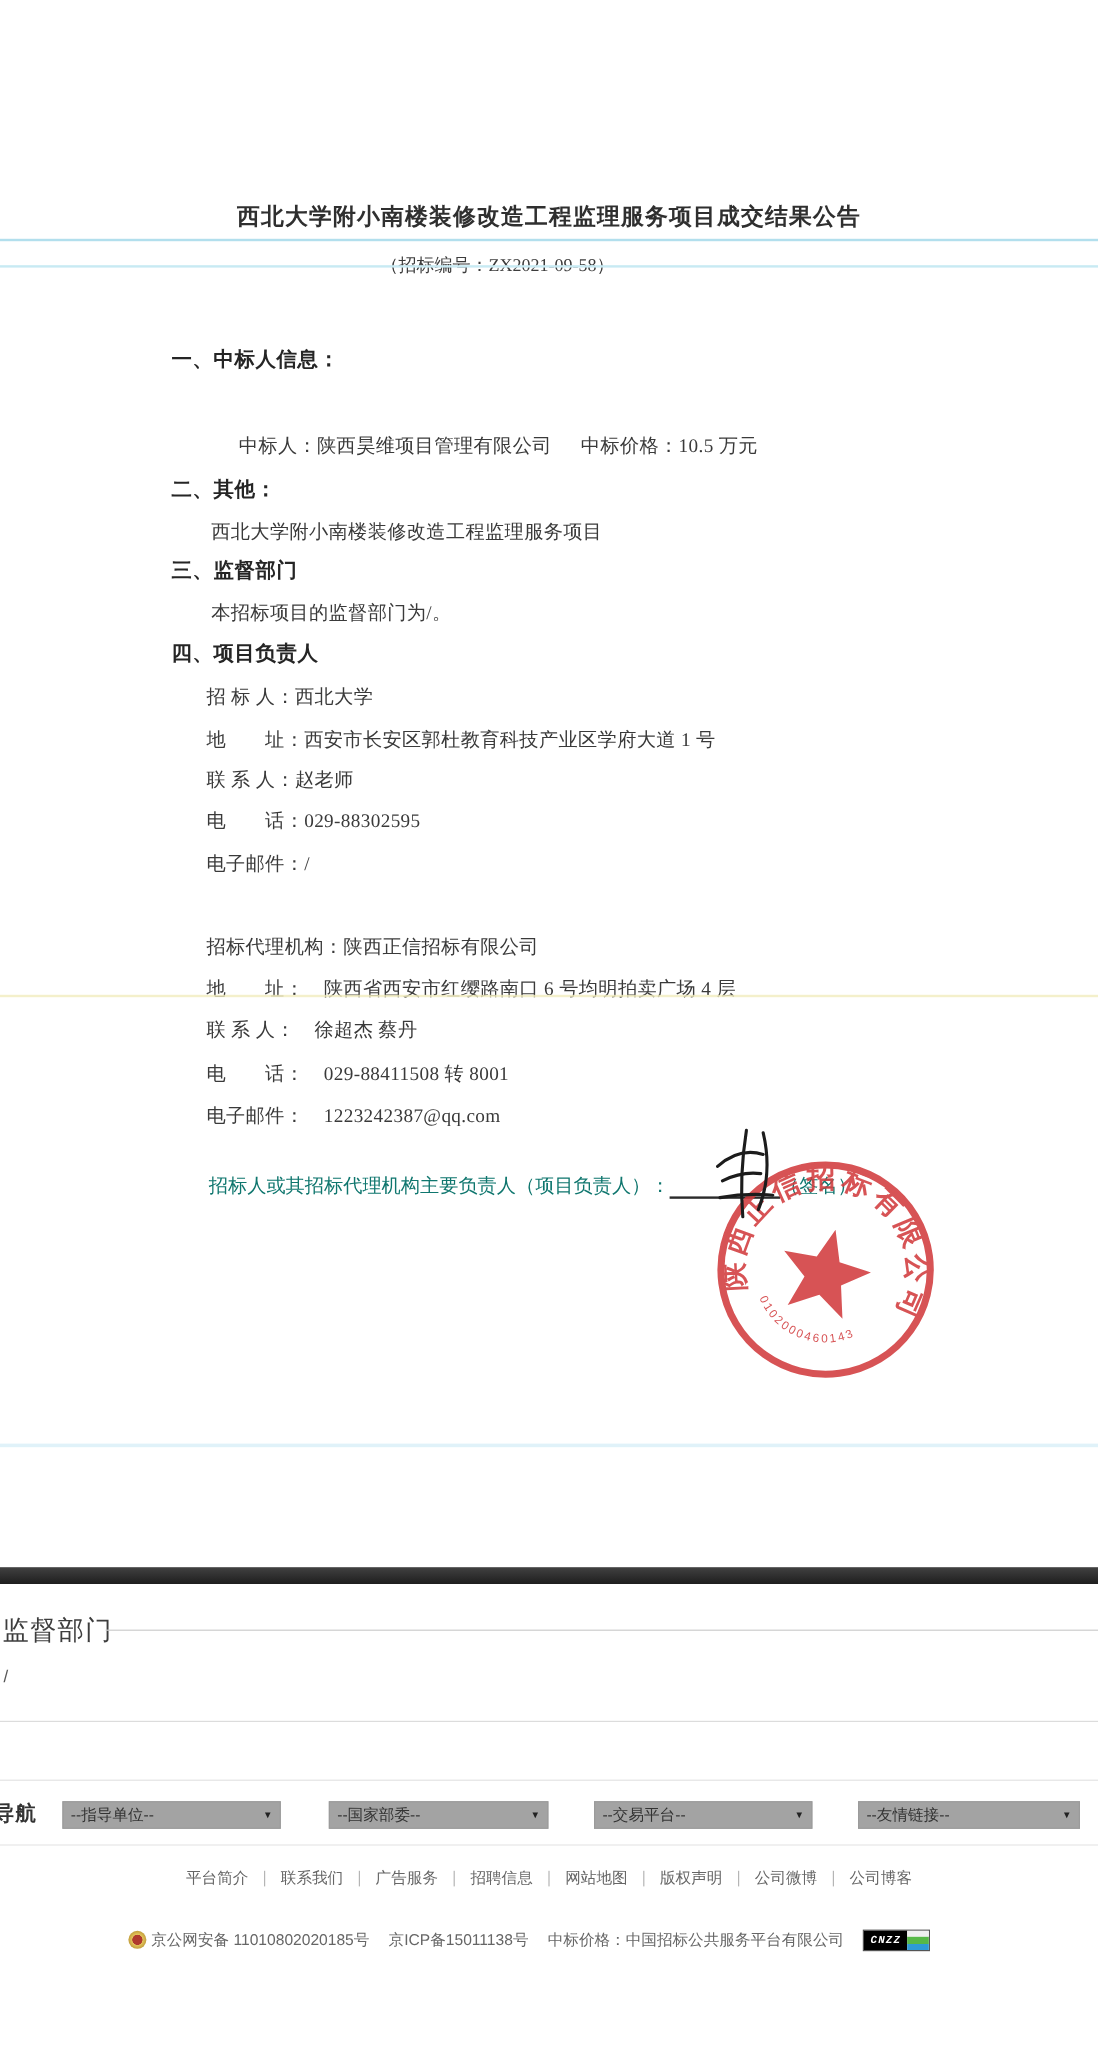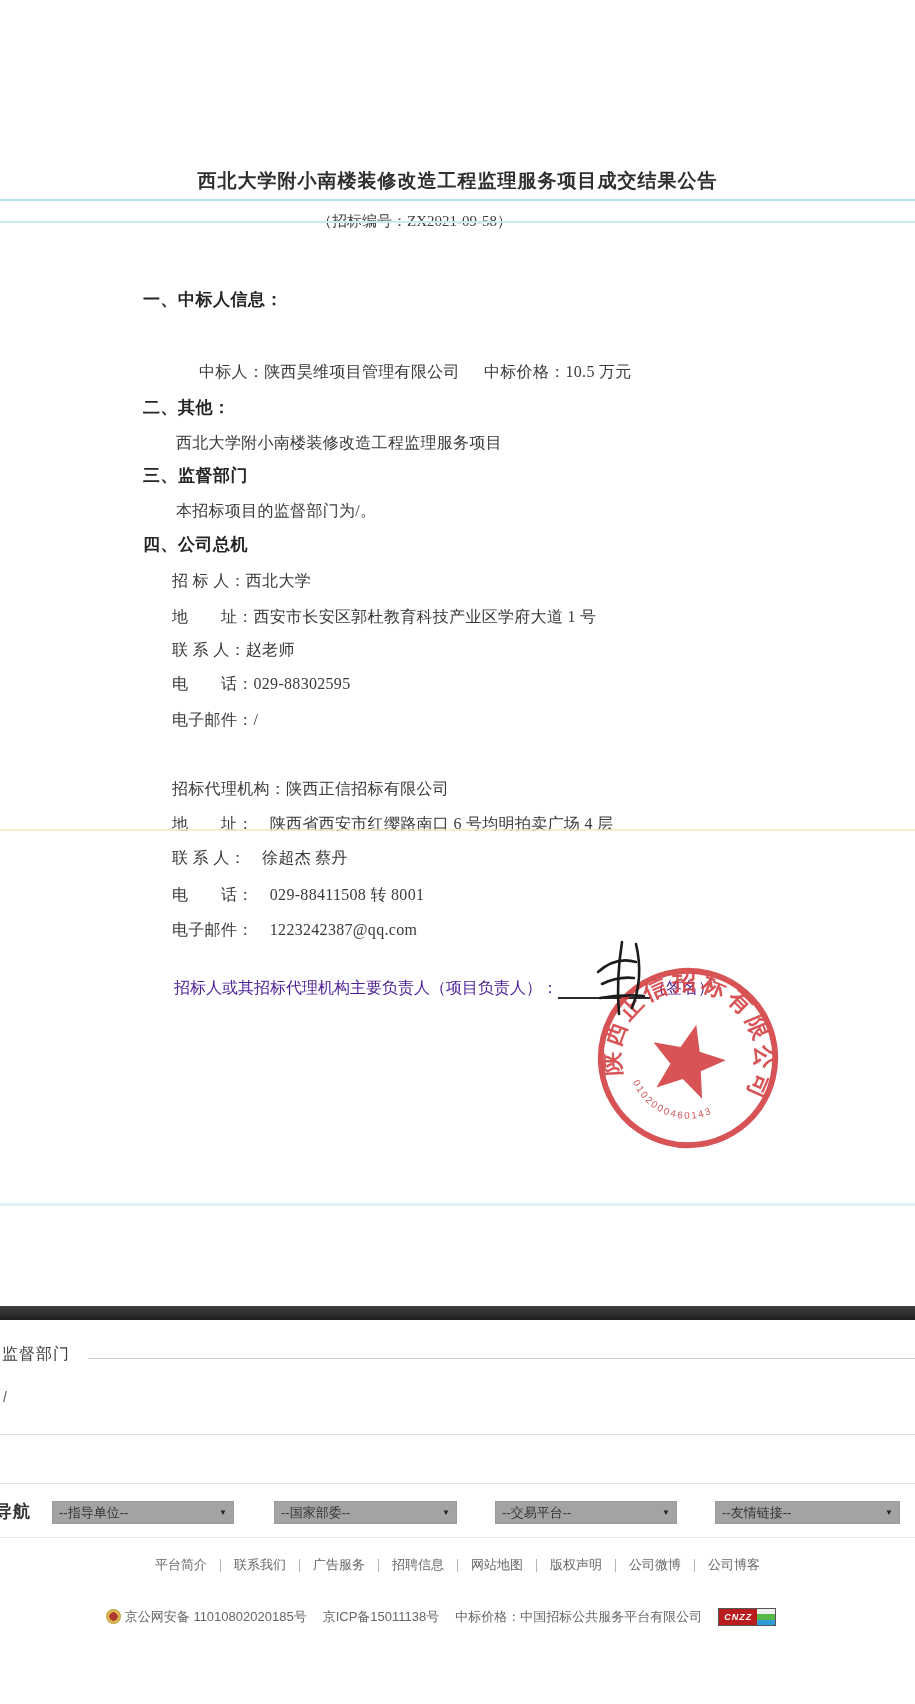--- a/index.html
+++ b/index.html
@@ -7,50 +7,50 @@
          font-family:"Liberation Sans",sans-serif;}
   .abs{position:absolute;}
   .hline{position:absolute;left:0;width:915px;}
   
   .doc{font-family:"Liberation Serif",serif;color:#3a3a3a;margin-top:40px;}
   .doc-title{top:128px;left:0;width:915px;text-align:center;font-size:19px;font-weight:600;
              letter-spacing:1px;color:#2f2f2f;}
   .doc-sub{top:172px;left:0;width:829px;text-align:center;font-size:15px;color:#3c3c3c;}
   .sec-h{font-size:17px;font-weight:700;color:#252525;letter-spacing:.5px;}
   .body-t{font-size:16px;color:#3a3a3a;letter-spacing:.3px;}
-  .sig-row{display:flex;align-items:flex-end;font-size:16px;color:#4c1d95;
+  .sig-row{display:flex;align-items:flex-end;font-size:16px;color:#0f766e;
            font-family:Liberation Sans, sans-serif;}
   .sig-line{display:inline-block;border-bottom:2px solid #2b2b2b;height:14px;}
   .seal-wrap{top:960px;left:590px;width:196px;height:196px;transform:rotate(14deg);
              opacity:.88;z-index:5;pointer-events:none;}
   .sig-scribble{top:938px;left:592px;width:62px;height:80px;z-index:6;}
   
   .darkbar{top:1306px;height:14px;background:linear-gradient(180deg,#414141,#1e1e1e);}
-  .sup-h{top:1344px;left:2px;font-size:16px;color:#3d3d3d;letter-spacing:1px;}
+  .sup-h{top:1344px;left:2px;font-size:22px;color:#3d3d3d;letter-spacing:1px;}
   .sup-line{top:1358px;left:88px;width:827px;border-top:1px solid #cccccc;}
   .sup-val{top:1389px;left:3px;font-size:14px;color:#555;}
   .nav-label{top:1500px;left:-5px;font-size:17px;font-weight:700;color:#333;letter-spacing:1px;}
   .dd{position:absolute;top:1501px;height:23px;box-sizing:border-box;border:1px solid #9b9b9b;
       background:#a3a3a3;display:flex;align-items:center;justify-content:space-between;
       padding:0 6px;font-size:13px;color:#333;cursor:pointer;}
   .dd .caret{font-size:8px;color:#222;margin-left:6px;}
   .links-row{top:1556px;left:0;width:915px;display:flex;justify-content:center;
              align-items:center;font-size:13px;color:#666;}
   .links-row .lnk{padding:0 13px;cursor:pointer;white-space:nowrap;}
   .links-row .sep{width:1px;height:13px;background:#b5b5b5;}
   .phone-row{top:1592px;left:0;width:915px;text-align:center;font-size:13px;color:#666;}
   .phone-row span{margin:0 18px;}
   .beian-row{top:1608px;left:0;width:882px;display:flex;justify-content:center;
              align-items:center;gap:16px;font-size:13px;color:#666;}
   .police-icon{width:15px;height:15px;border-radius:50%;
     background:radial-gradient(circle,#b03a2e 38%,#e3c35c 42%,#a07818 100%);
     display:inline-block;margin-right:4px;vertical-align:-3px;}
   .cnzz{display:inline-flex;height:16px;border:1px solid #555;}
-  .cnzz .cz-l{background:#b91c1c;color:#fff;font-size:9px;font-weight:700;font-style:italic;
-              display:flex;align-items:center;padding:0 5px;letter-spacing:1px;}
+  .cnzz .cz-l{background:#000000;color:#fff;font-size:9px;font-weight:700;font-style:italic;
+              display:flex;align-items:center;padding:0 5px;letter-spacing:1px;font-family:Liberation Mono, monospace;}
   .cnzz .cz-r{width:18px;display:flex;flex-direction:column;}
   .cnzz .s1{flex:1;background:#efefef;}
   .cnzz .s2{flex:1;background:#57b847;}
   .cnzz .s3{flex:1;background:#2e9bd6;}
 </style>
 </head>
 <body>
 
 <div id="stage">
 
@@ -63,21 +63,21 @@
   <div class="abs doc sec-h" style="top:248px;left:143px;">一、中标人信息：</div>
   <div class="abs doc body-t" style="top:322px;left:199px;">中标人：陕西昊维项目管理有限公司</div>
   <div class="abs doc body-t" style="top:322px;left:484px;">中标价格：10.5 万元</div>
 
   <div class="abs doc sec-h" style="top:356px;left:143px;">二、其他：</div>
   <div class="abs doc body-t" style="top:393px;left:176px;">西北大学附小南楼装修改造工程监理服务项目</div>
 
   <div class="abs doc sec-h" style="top:424px;left:143px;">三、监督部门</div>
   <div class="abs doc body-t" style="top:461px;left:176px;">本招标项目的监督部门为/。</div>
 
-  <div class="abs doc sec-h" style="top:493px;left:143px;">四、公司总机</div>
+  <div class="abs doc sec-h" style="top:493px;left:143px;">四、项目负责人</div>
 
   <div class="abs doc body-t" style="top:531px;left:172px;">招 标 人：西北大学</div>
   <div class="abs doc body-t" style="top:567px;left:172px;">地　　址：西安市长安区郭杜教育科技产业区学府大道 1 号</div>
   <div class="abs doc body-t" style="top:600px;left:172px;">联 系 人：赵老师</div>
   <div class="abs doc body-t" style="top:634px;left:172px;">电　　话：029-88302595</div>
   <div class="abs doc body-t" style="top:670px;left:172px;">电子邮件：/</div>
 
   <div class="abs doc body-t" style="top:739px;left:172px;">招标代理机构：陕西正信招标有限公司</div>
   <div class="abs doc body-t" style="top:774px;left:172px;">地　　址：　陕西省西安市红缨路南口 6 号均明拍卖广场 4 层</div>
   <div class="abs doc body-t" style="top:808px;left:172px;z-index:2;">联 系 人：　徐超杰 蔡丹</div>

